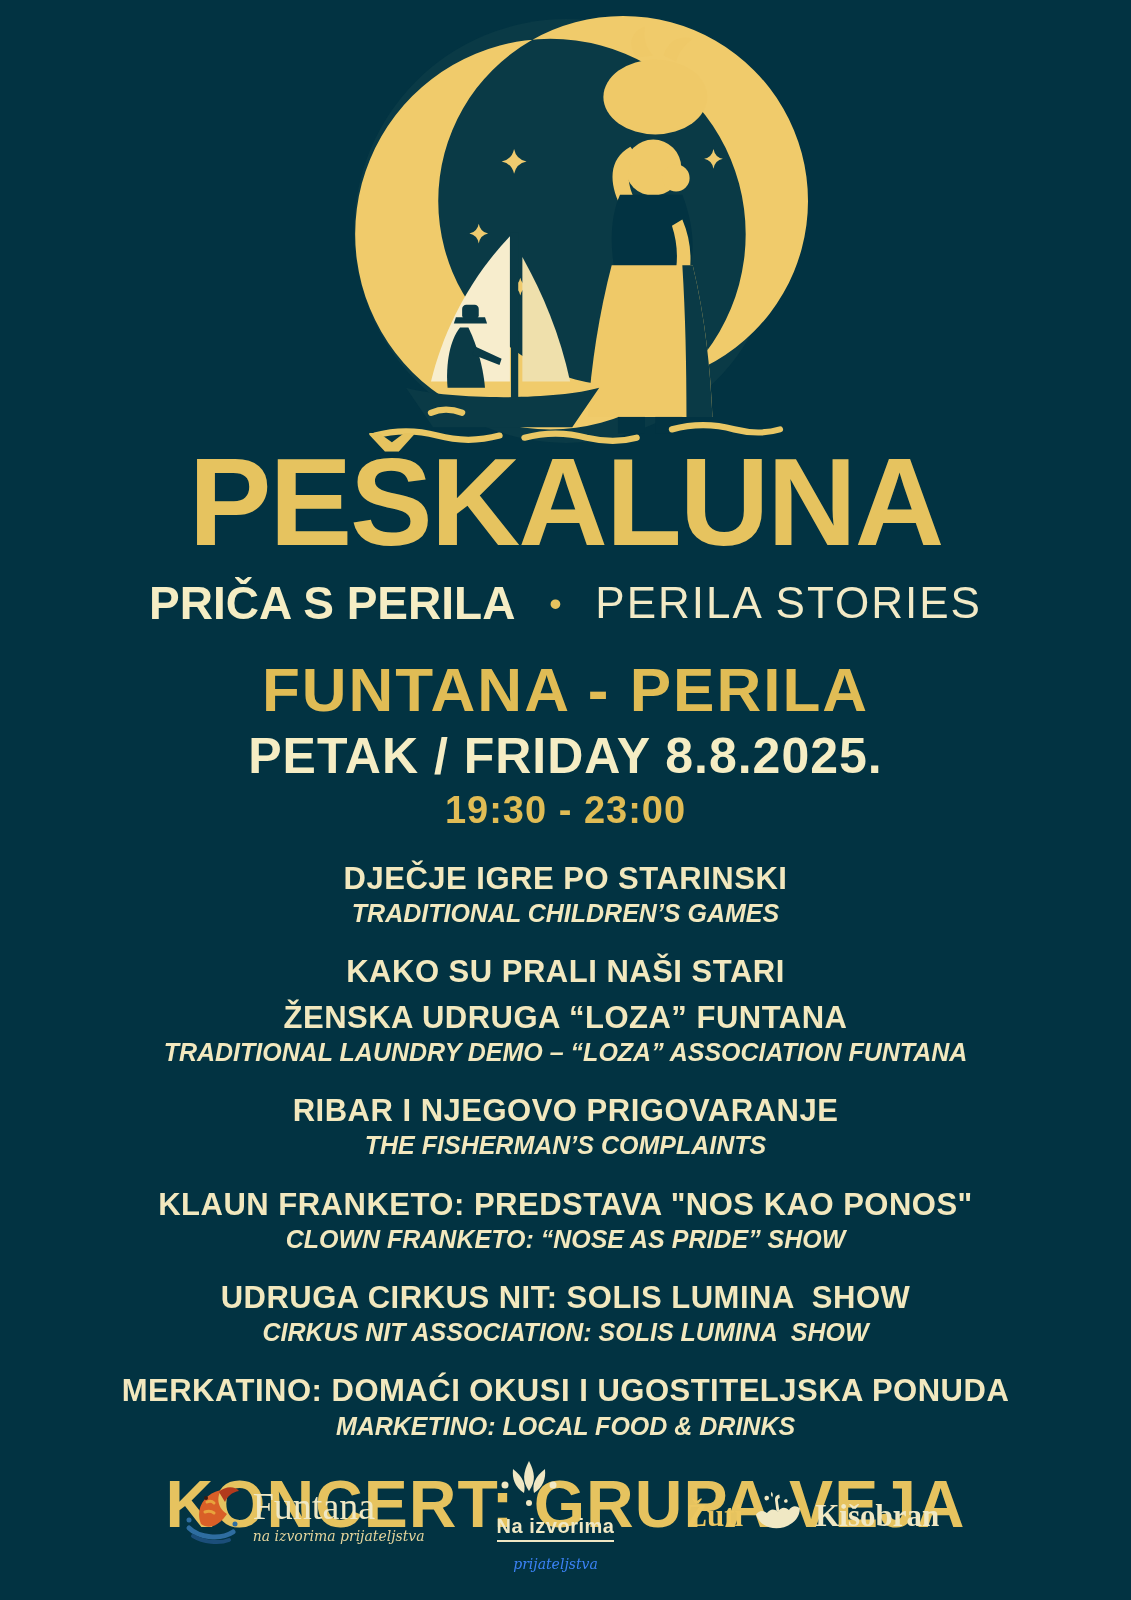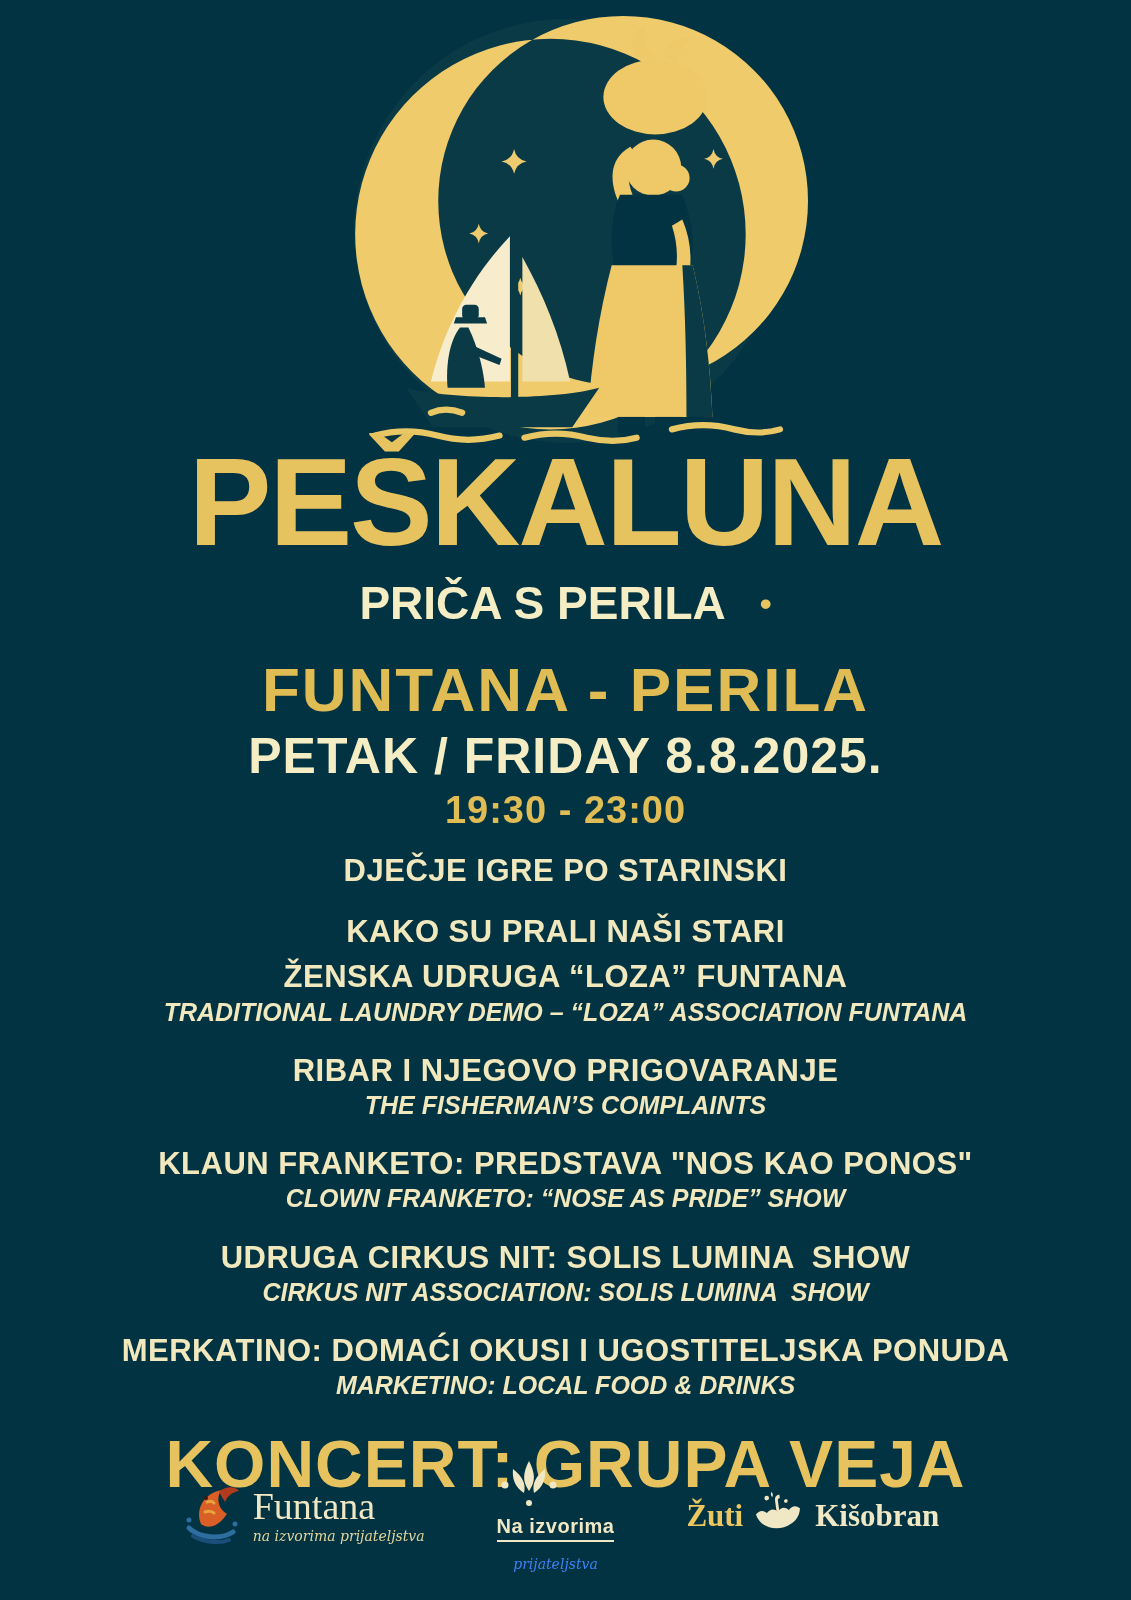--- a/index.html
+++ b/index.html
@@ -19,21 +19,21 @@
   .subtitle-row {
     display: flex; justify-content: center; align-items: center;
     gap: 34px; margin-top: 12px;
   }
   .subtitle-hr { color: #F5EDC4; font-size: 46px; font-weight: 700; letter-spacing: 0px; }
   .subtitle-sep { color: #E6C35F; font-size: 34px; font-weight: 700; }
   .subtitle-en { color: #F2EAC6; font-size: 44px; font-weight: 400; letter-spacing: 2px; }
   .location-line { color: #E0BC55; font-size: 62px; font-weight: 700; letter-spacing: 2px; margin-top: 24px; }
   .date-line { color: #F5EDC4; font-size: 50px; font-weight: 700; letter-spacing: 1px; margin-top: 2px; }
   .time-line { color: #E0BC55; font-size: 38px; font-weight: 700; letter-spacing: 1px; margin-top: 4px; }
-  .program { margin-top: 20px; }
+  .program { margin-top: 28px; }
   .prog-item { margin-bottom: 24px; }
   .prog-hr {
     color: #F2E8BE; font-size: 31px; font-weight: 700; letter-spacing: 0.5px;
     line-height: 1.2; white-space: pre-wrap;
   }
   .prog-hr + .prog-hr { margin-top: 8px; }
   .prog-en {
     color: #F2E8BE; font-size: 25px; font-weight: 700; font-style: italic;
     line-height: 1.25; white-space: pre-wrap; margin-top: 1px;
   }
@@ -119,30 +119,32 @@
       </g>
     </g>
   </svg>
 </div>
 
 <div class="poster-title">PEŠKALUNA</div>
 
 <div class="subtitle-row">
   <span class="subtitle-hr">PRIČA S PERILA</span>
   <span class="subtitle-sep">•</span>
+  <span class="subtitle-en">PERILA STORIES</span>
 </div>
 
 <div class="location-line">FUNTANA - PERILA</div>
 <div class="date-line">PETAK / FRIDAY 8.8.2025.</div>
 <div class="time-line">19:30 - 23:00</div>
 
 <div class="program">
 
   <div class="prog-item">
     <div class="prog-hr">DJEČJE IGRE PO STARINSKI</div>
+    <div class="prog-en">TRADITIONAL CHILDREN’S GAMES</div>
   </div>
 
   <div class="prog-item">
     <div class="prog-hr">KAKO SU PRALI NAŠI STARI</div>
     <div class="prog-hr">ŽENSKA UDRUGA “LOZA” FUNTANA</div>
     <div class="prog-en">TRADITIONAL LAUNDRY DEMO – “LOZA” ASSOCIATION FUNTANA</div>
   </div>
 
   <div class="prog-item">
     <div class="prog-hr">RIBAR I NJEGOVO PRIGOVARANJE</div>

